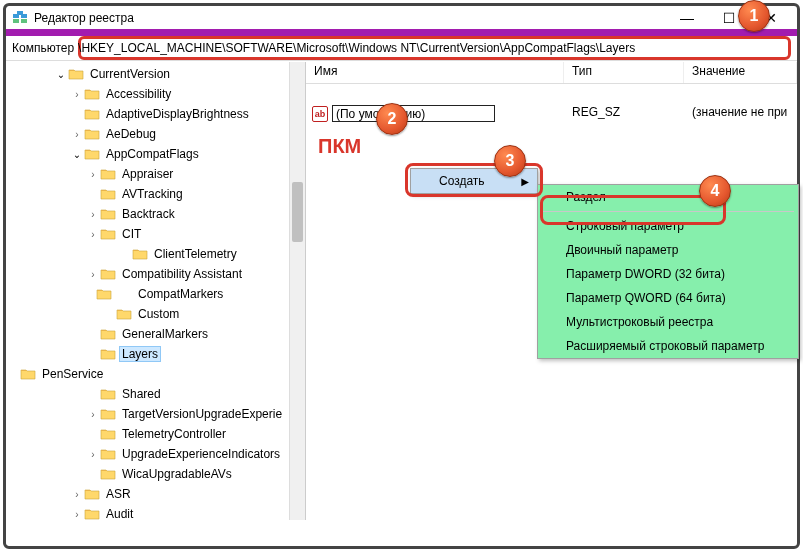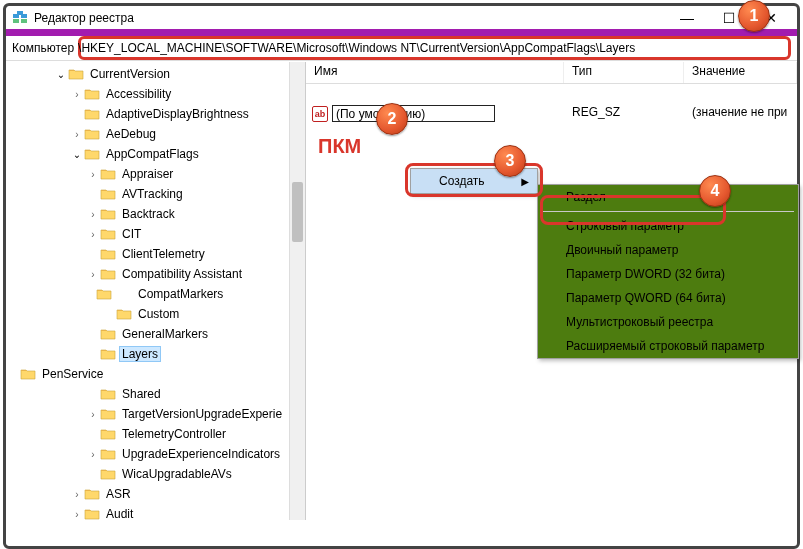--- a/index.html
+++ b/index.html
@@ -34,21 +34,21 @@
 .col-name { width: 258px; }
 .col-type { width: 120px; }
 .col-val { flex: 1; }
 .listrow { display: flex; align-items: flex-start; height: 20px; margin-top: 21px; }
 .listrow .c-name { width: 258px; display: flex; align-items: center; padding-left: 6px; gap: 4px; }
 .listrow .c-type { width: 120px; padding-left: 8px; }
 .listrow .c-val { flex: 1; padding-left: 8px; }
 .regicon { width: 16px; height: 16px; display: flex; align-items: center; justify-content: center; font-size: 9px; color: #c02020; border: 1px solid #c02020; border-radius: 2px; background: #fff; font-weight: bold; }
 .editname { border: 1px solid #222; padding: 0 3px; height: 17px; font-size: 12px; min-width: 106px; }
 .pkm { position: absolute; left: 318px; top: 135px; color: #d9362b; font-weight: bold; font-size: 20px; z-index: 5; }
-.ctxmenu { position: absolute; background: #4d7c0f; border: 1px solid #a0a0a0; box-shadow: 2px 2px 4px rgba(0,0,0,.25); z-index: 6; }
+.ctxmenu { position: absolute; background: #86efac; border: 1px solid #a0a0a0; box-shadow: 2px 2px 4px rgba(0,0,0,.25); z-index: 6; }
 .ctxmenu .ci { height: 24px; display: flex; align-items: center; padding: 0 24px 0 28px; white-space: nowrap; position: relative; }
 .ctxmenu .ci .arrow { position: absolute; right: 8px; font-size: 10px; }
 .ctxmenu .ci.highlight { background: #c8dff5; }
 .menu1 { left: 410px; top: 168px; width: 128px; }
 .menu1-hl { position: absolute; left: 405px; top: 163px; width: 138px; height: 34px; border: 3px solid #d9362b; border-radius: 8px; z-index: 7; pointer-events: none; }
 .menu2 { left: 537px; top: 184px; }
 .menu2 .ci { padding-right: 34px; }
 .menu2 .divider { height: 1px; background: #c8c8c8; margin: 2px 4px; }
 .menu2-hl { position: absolute; left: 540px; top: 195px; width: 186px; height: 30px; border: 3px solid #d9362b; border-radius: 8px; z-index: 7; pointer-events: none; }
 .badge { position: absolute; width: 32px; height: 32px; border-radius: 50%; background: radial-gradient(circle at 35% 30%, #ff8a50, #e4572e 60%, #b63a15); color: #fff; font-weight: bold; display: flex; align-items: center; justify-content: center; font-size: 16px; box-shadow: 0 1px 2px rgba(0,0,0,.4); z-index: 10; border: 1px solid #9c3010; }
@@ -155,21 +155,21 @@
           <span class="node-label">Backtrack</span>
         </div>
         <div class="node" style="padding-left: 80px;">
           <span class="twisty col">›</span>
           <span class="folder"><svg viewBox="0 0 16 14">
               <path d="M1 3 L6 3 L7 4 L15 4 L15 12 L1 12 Z" fill="#ffd86b" stroke="#caa53a" stroke-width="0.6"></path>
               <path d="M1 3 L6 3 L7 4 L1 4 Z" fill="#e8b44a"></path>
             </svg></span>
           <span class="node-label">CIT</span>
         </div>
-        <div class="node" style="padding-left: 80px;">
+        <div class="node" style="padding-left: 112px;">
           <span class="twisty "></span>
           <span class="folder"><svg viewBox="0 0 16 14">
               <path d="M1 3 L6 3 L7 4 L15 4 L15 12 L1 12 Z" fill="#ffd86b" stroke="#caa53a" stroke-width="0.6"></path>
               <path d="M1 3 L6 3 L7 4 L1 4 Z" fill="#e8b44a"></path>
             </svg></span>
           <span class="node-label">ClientTelemetry</span>
         </div>
         <div class="node" style="padding-left: 80px;">
           <span class="twisty col">›</span>
           <span class="folder"><svg viewBox="0 0 16 14">

